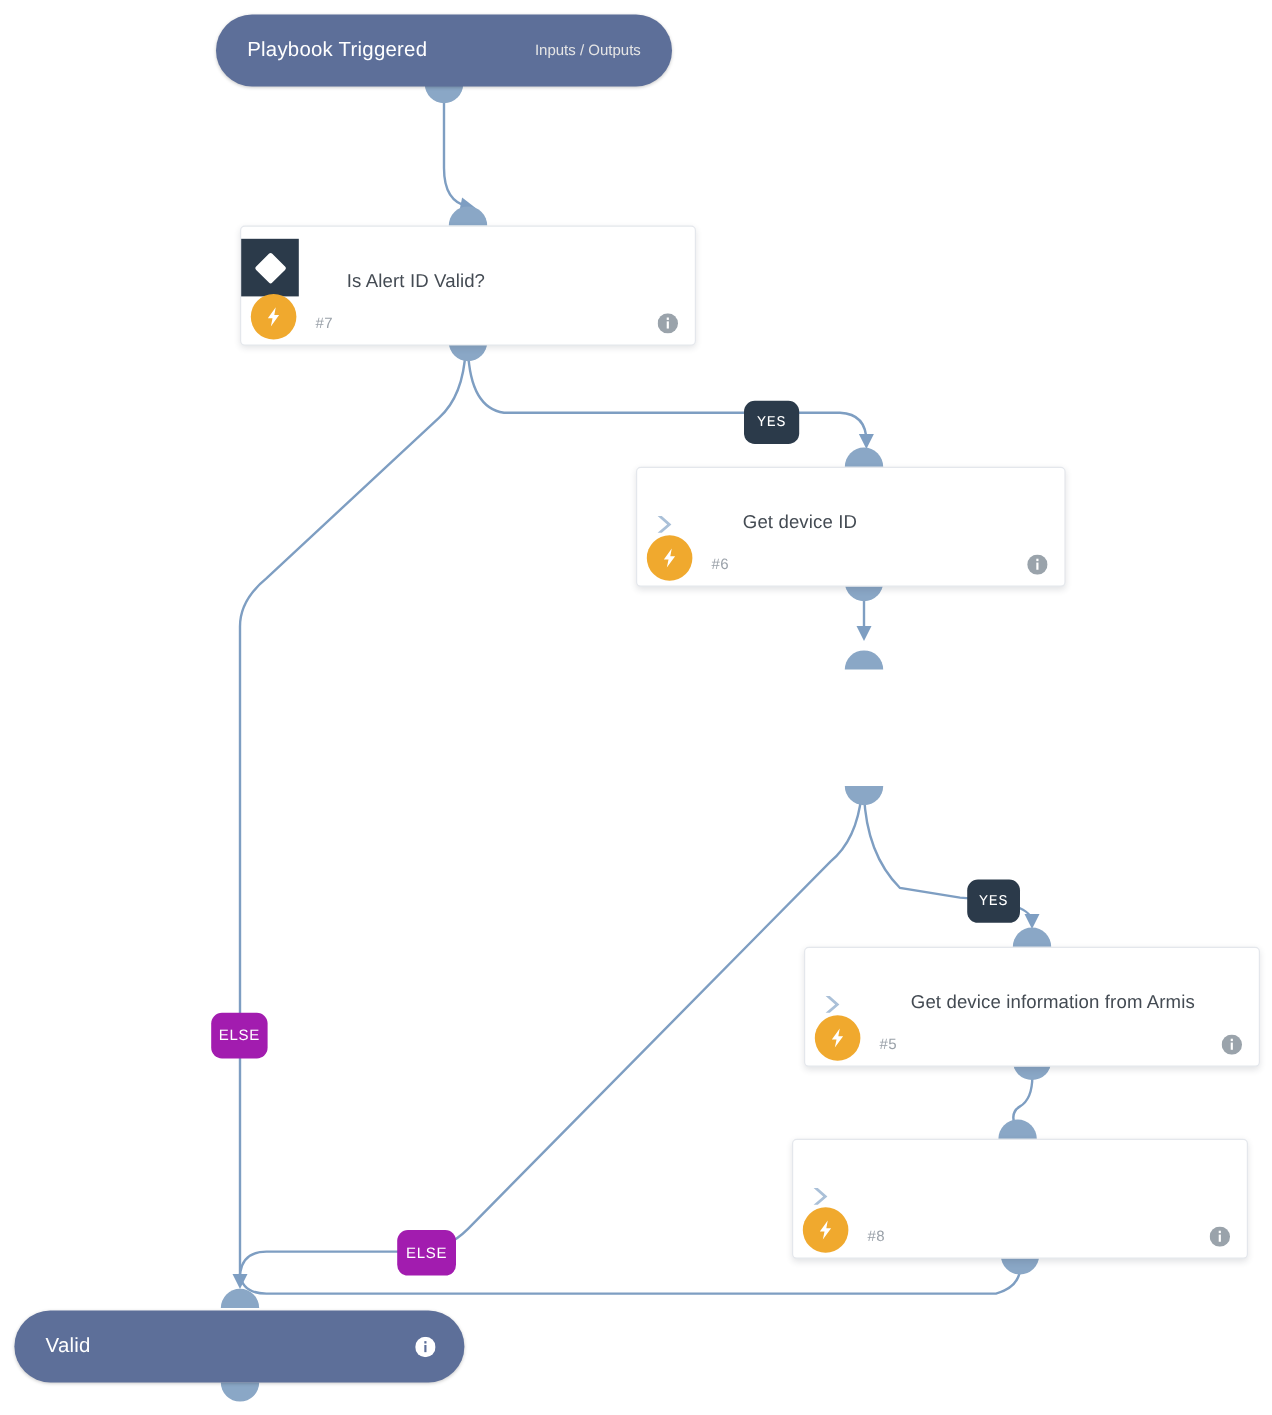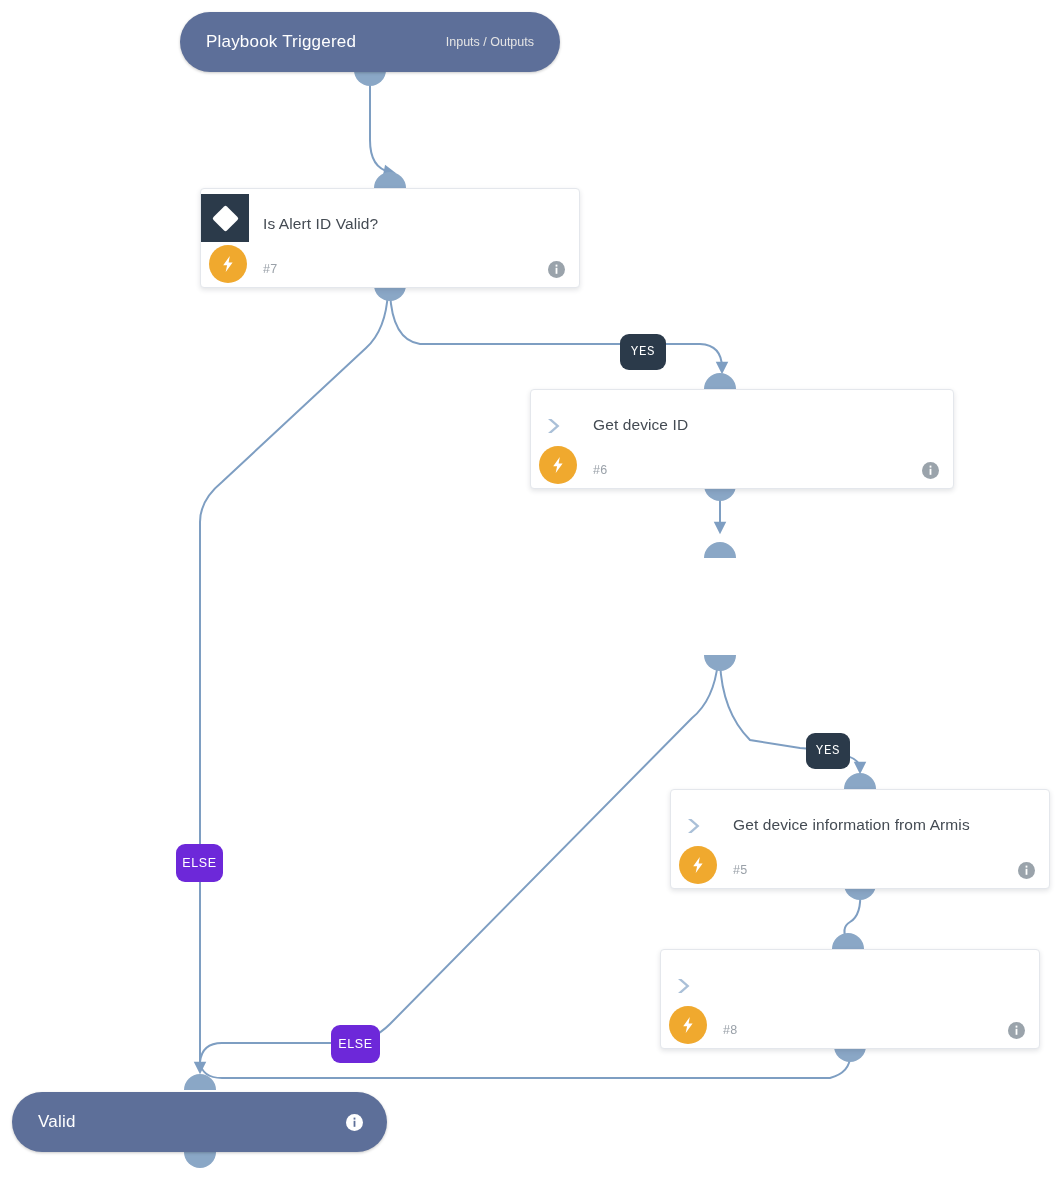--- a/index.html
+++ b/index.html
@@ -56,22 +56,23 @@
     box-sizing: border-box;
     background: #ffffff;
     border: 1px solid #e4e7ec;
     border-radius: 4px;
     box-shadow: 0 2px 5px rgba(35,45,65,0.13);
     z-index: 3;
   }
   .card-head {
     position: relative;
     display: flex;
-    align-items: center;
+    align-items: flex-end;
     min-height: 58px;
+    gap: 26px;
   }
   .dec-badge {
     width: 48px;
     height: 48px;
     background: #2b3a4a;
     flex: 0 0 48px;
     display: flex;
     align-items: center;
     justify-content: center;
   }
@@ -151,21 +152,21 @@
     letter-spacing: 0.6px;
     border-radius: 9px;
     z-index: 5;
   }
   .blabel.yes {
     background: #2b3a4a;
     height: 36px;
     font-family: Liberation Mono, monospace;
   }
   .blabel.els {
-    background: #6d28d9;
+    background: #a21caf;
     height: 38px;
   }
 </style>
 </head>
 <body>
 
 <div id="canvas">
 
   <svg id="edges" viewBox="0 0 1060 1179">
     <defs>
@@ -238,21 +239,21 @@
       <div class="info">
         <svg width="17" height="17" viewBox="0 0 17 17">
           <circle cx="8.5" cy="8.5" r="8.5" fill="#9aa3ab"></circle>
           <rect x="7.6" y="6.8" width="1.8" height="6" fill="#ffffff"></rect>
           <rect x="7.6" y="3.6" width="1.8" height="2" fill="#ffffff"></rect>
         </svg>
       </div>
     </div>
   </div>
 
-  <div class="card" style="left:530px; top:389px; width:424px; height:100px;">
+  <div class="card" style="left:530px; top:389px; width:358px; height:100px;">
     <div class="card-head">
       <div class="chev-wrap">
         <svg width="22" height="22" viewBox="0 0 22 22">
           <path d="M4 4 L12 11 L4 18 L7.5 18 L15.5 11 L7.5 4 Z" fill="#aac0d8"></path>
         </svg>
       </div>
       <div class="card-title">Get device ID</div>
     </div>
     <div class="card-foot">
       <div class="bolt">

